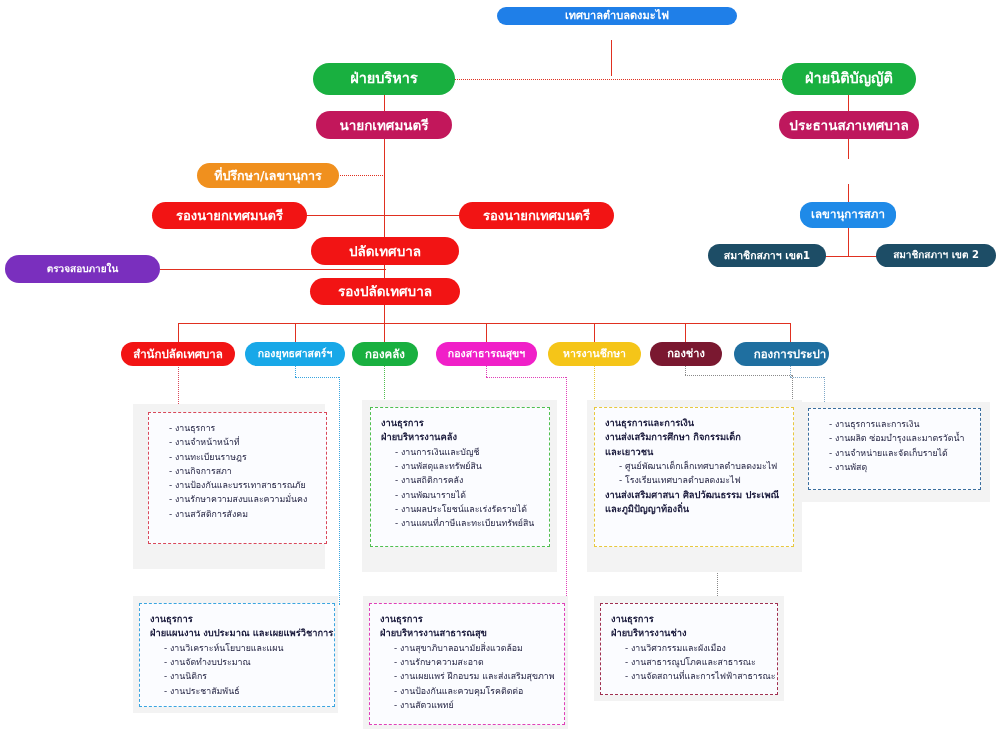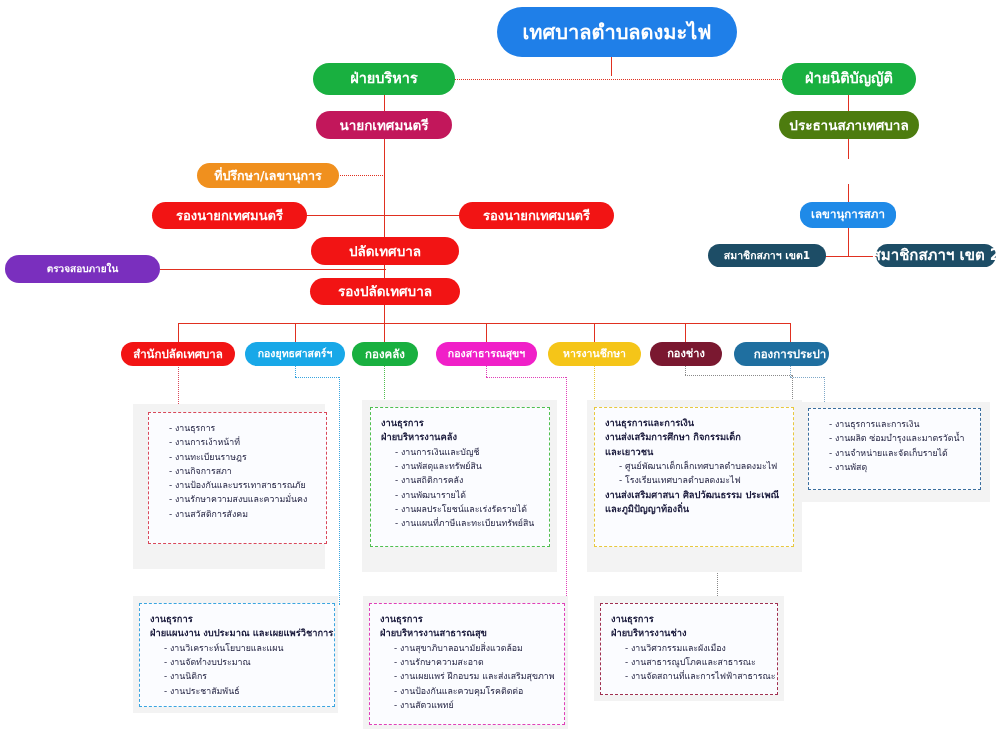--- a/index.html
+++ b/index.html
@@ -116,70 +116,70 @@
   <div class="ln dsh-h" style="left:685px;top:375px;width:107px;border-top-color:#8a8a8a;"></div>
   <div class="ln dsh-v" style="left:792px;top:375px;height:192px;border-left-color:#8a8a8a;"></div>
   <div class="ln dsh-h" style="left:717px;top:567px;width:76px;border-top-color:#8a8a8a;"></div>
   <div class="ln dsh-v" style="left:717px;top:567px;height:29px;border-left-color:#8a8a8a;"></div>
   <div class="ln dsh-h" style="left:610px;top:596px;width:108px;border-top-color:#8a8a8a;"></div>
 
   <div class="ln dsh-v" style="left:790px;top:364px;height:13px;border-left-color:#7fa8c8;"></div>
   <div class="ln dsh-h" style="left:790px;top:377px;width:34px;border-top-color:#7fa8c8;"></div>
   <div class="ln dsh-v" style="left:824px;top:377px;height:31px;border-left-color:#7fa8c8;"></div>
 
-  <div class="node" style="left:497px;top:7px;width:240px;height:50px;background:#1f7fe8;font-size:20px;">เทศบาลตำบลดงมะไฟ</div>
+  <div class="node" style="left:497px;top:7px;width:240px;height:18px;background:#1f7fe8;font-size:11px;">เทศบาลตำบลดงมะไฟ</div>
 
   <div class="node" style="left:313px;top:63px;width:142px;height:32px;background:#19b040;font-size:14.5px;">ฝ่ายบริหาร</div>
 
   <div class="node" style="left:782px;top:63px;width:134px;height:32px;background:#19b040;font-size:14.5px;font-family:Liberation Serif, serif;">ฝ่ายนิติบัญญัติ</div>
 
   <div class="node" style="left:316px;top:111px;width:136px;height:28px;background:#c2175b;font-size:13.5px;">นายกเทศมนตรี</div>
 
-  <div class="node" style="left:779px;top:111px;width:140px;height:28px;background:#4d7c0f;font-size:13.5px;">ประธานสภาเทศบาล</div>
+  <div class="node" style="left:779px;top:111px;width:140px;height:28px;background:#be185d;font-size:13.5px;">ประธานสภาเทศบาล</div>
 
   <div class="node" style="left:197px;top:163px;width:142px;height:25px;background:#f0901e;font-size:12.5px;">ที่ปรึกษา/เลขานุการ</div>
 
   <div class="node" style="left:152px;top:202px;width:155px;height:27px;background:#f21414;font-size:13px;">รองนายกเทศมนตรี</div>
 
   <div class="node" style="left:459px;top:202px;width:155px;height:27px;background:#f21414;font-size:13px;">รองนายกเทศมนตรี</div>
 
   <div class="node" style="left:800px;top:159px;width:96px;height:25px;background:#1f8ae8;font-size:11.5px;margin-top:44px;">รองประธานสภา</div>
 
   <div class="node" style="left:800px;top:202px;width:96px;height:24px;background:#1f8ae8;font-size:11.5px;">เลขานุการสภา</div>
 
   <div class="node" style="left:311px;top:237px;width:148px;height:28px;background:#f21414;font-size:13.5px;">ปลัดเทศบาล</div>
 
   <div class="node" style="left:5px;top:255px;width:155px;height:28px;background:#7a2fbe;font-size:10px;">ตรวจสอบภายใน</div>
 
   <div class="node" style="left:310px;top:278px;width:150px;height:27px;background:#f21414;font-size:13.5px;">รองปลัดเทศบาล</div>
 
   <div class="node" style="left:708px;top:244px;width:118px;height:23px;background:#1d4d66;font-size:10.5px;">สมาชิกสภาฯ เขต1</div>
 
-  <div class="node" style="left:876px;top:244px;width:120px;height:23px;background:#1d4d66;font-size:15px;">สมาชิกสภาฯ เขต 2</div>
+  <div class="node" style="left:876px;top:244px;width:120px;height:23px;background:#1d4d66;font-size:10px;">สมาชิกสภาฯ เขต 2</div>
 
   <div class="node" style="left: 121px; top: 342px; width: 114px; height: 24px; font-size: 11.5px; background: rgb(242, 20, 20);">สำนักปลัดเทศบาล</div>
   <div class="node" style="left: 245px; top: 342px; width: 100px; height: 24px; font-size: 10.5px; background: rgb(24, 168, 232);">กองยุทธศาสตร์ฯ</div>
   <div class="node" style="left: 352px; top: 342px; width: 66px; height: 24px; font-size: 11.5px; background: rgb(25, 176, 64);">กองคลัง</div>
   <div class="node" style="left: 436px; top: 342px; width: 101px; height: 24px; font-size: 10.5px; background: rgb(240, 32, 200);">กองสาธารณสุขฯ</div>
   <div class="node" style="left: 548px; top: 342px; width: 93px; height: 24px; font-size: 10.5px; background: rgb(245, 197, 24);">หารงานชึกษา</div>
   <div class="node" style="left: 650px; top: 342px; width: 72px; height: 24px; font-size: 11px; background: rgb(122, 24, 48);">กองช่าง</div>
   <div class="node" style="left: 734px; top: 342px; width: 95px; height: 24px; font-size: 11.5px; background: rgb(31, 111, 160); padding-left: 17px;">กองการประปา</div>
 
   <div class="shadowbox" style="left:133px;top:404px;width:192px;height:165px;"></div>
   <div class="shadowbox" style="left:362px;top:400px;width:195px;height:172px;"></div>
   <div class="shadowbox" style="left:587px;top:400px;width:215px;height:172px;"></div>
   <div class="shadowbox" style="left:802px;top:402px;width:188px;height:100px;"></div>
   <div class="shadowbox" style="left:133px;top:596px;width:205px;height:117px;"></div>
   <div class="shadowbox" style="left:363px;top:596px;width:205px;height:133px;"></div>
   <div class="shadowbox" style="left:594px;top:596px;width:190px;height:105px;"></div>
 
   <div class="dbox" style="left:148px;top:412px;width:179px;height:132px;border-color:#d9485a;">
     <ul>
       <li>งานธุรการ</li>
-      <li>งานการเง้าหน้าที่</li>
+      <li>งานจำหน้าหน้าที่</li>
       <li>งานทะเบียนราษฎร</li>
       <li>งานกิจการสภา</li>
       <li>งานป้องกันและบรรเทาสาธารณภัย</li>
       <li>งานรักษาความสงบและความมั่นคง</li>
       <li>งานสวัสดิการสังคม</li>
     </ul>
   </div>
 
   <div class="dbox indent" style="left:370px;top:407px;width:180px;height:140px;border-color:#4fbf4f;">
     <div class="hd">งานธุรการ</div>

